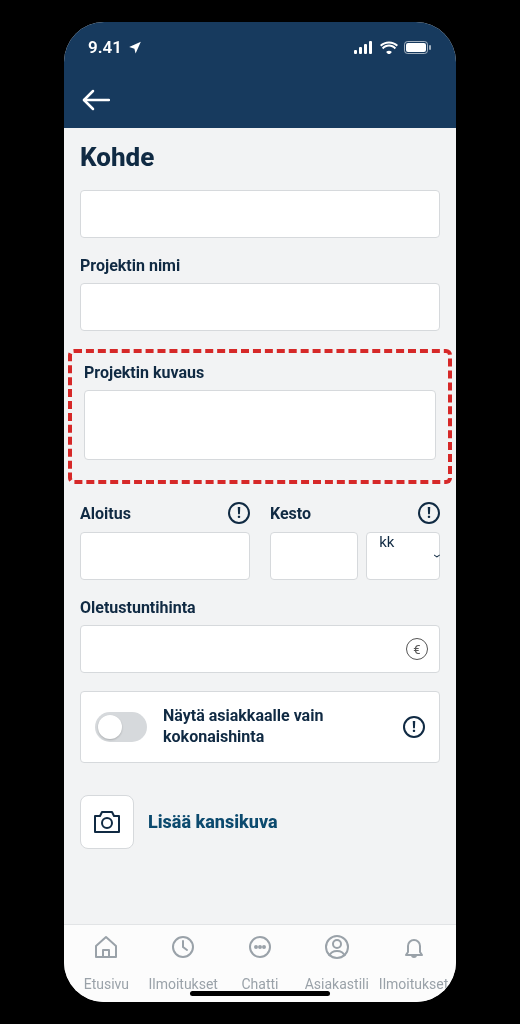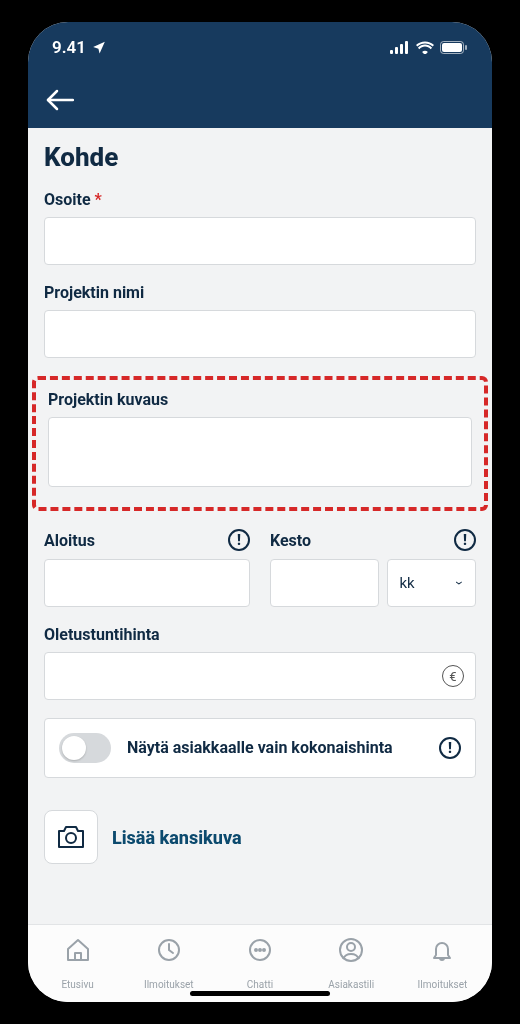--- a/index.html
+++ b/index.html
@@ -5,21 +5,21 @@
   * { box-sizing: border-box; margin: 0; padding: 0; }
   body {
     background: #000;
     display: flex;
     justify-content: center;
     align-items: center;
     min-height: 1024px;
     font-family: -apple-system, BlinkMacSystemFont, "Segoe UI", Roboto, sans-serif;
   }
   .phone {
-    width: 464px;
+    width: 392px;
     height: 980px;
     background: #f2f3f4;
     border-radius: 40px;
     overflow: hidden;
     display: flex;
     flex-direction: column;
     position: relative;
     box-shadow: 0 0 0 12px #000;
   }
   .status-bar {
@@ -109,21 +109,20 @@
   }
   .kesto-row { display: flex; gap: 8px; }
   .kesto-row .text-input { flex: 1.3; }
   .kesto-row .select-like {
     flex: 1;
     height: 48px;
     background: #fff;
     border: 1px solid #d6d9dc;
     border-radius: 4px;
     display: flex;
-    align-items: center;
     justify-content: space-between;
     padding: 0 12px;
     font-size: 15px;
     color: #102a43;
   }
   .chev { transform: rotate(90deg); display:inline-block;}
   .hourly-wrap { position: relative; }
   .hourly-wrap .euro-icon {
     position: absolute;
     right: 12px;
@@ -192,21 +191,21 @@
     align-items: center;
     padding: 6px 4px 8px;
   }
   .tab-item {
     flex: 1;
     display: flex;
     flex-direction: column;
     align-items: center;
     gap: 15px;
     color: #9aa2a9;
-    font-size: 10px;
+    font-size: 14px;
   }
   .tab-item .tab-icon-wrap {
     width: 28px; height: 28px;
     display: flex; align-items: center; justify-content: center;
   }
   .home-ind {
     position: absolute;
     bottom: 6px;
     left: 50%;
     transform: translateX(-50%);
@@ -251,24 +250,20 @@
           <line x1="27" y1="12" x2="2" y2="12"></line>
           <polyline points="11 3 2 12 11 21"></polyline>
         </svg>
     </span>
   </div>
 
   <div class="content">
     <div class="section-title">Kohde</div>
 
     <div class="field">
-      <div class="label">
-        <span>Osoite</span>
-        <span class="required">*</span>
-      </div>
       <input class="text-input" value="" style="">
     </div>
 
     <div class="field">
       <div class="label">Projektin nimi</div>
       <input class="text-input" value="" style="">
     </div>
 
     <div class="highlight">
       <div class="field" style="margin-bottom:0">

